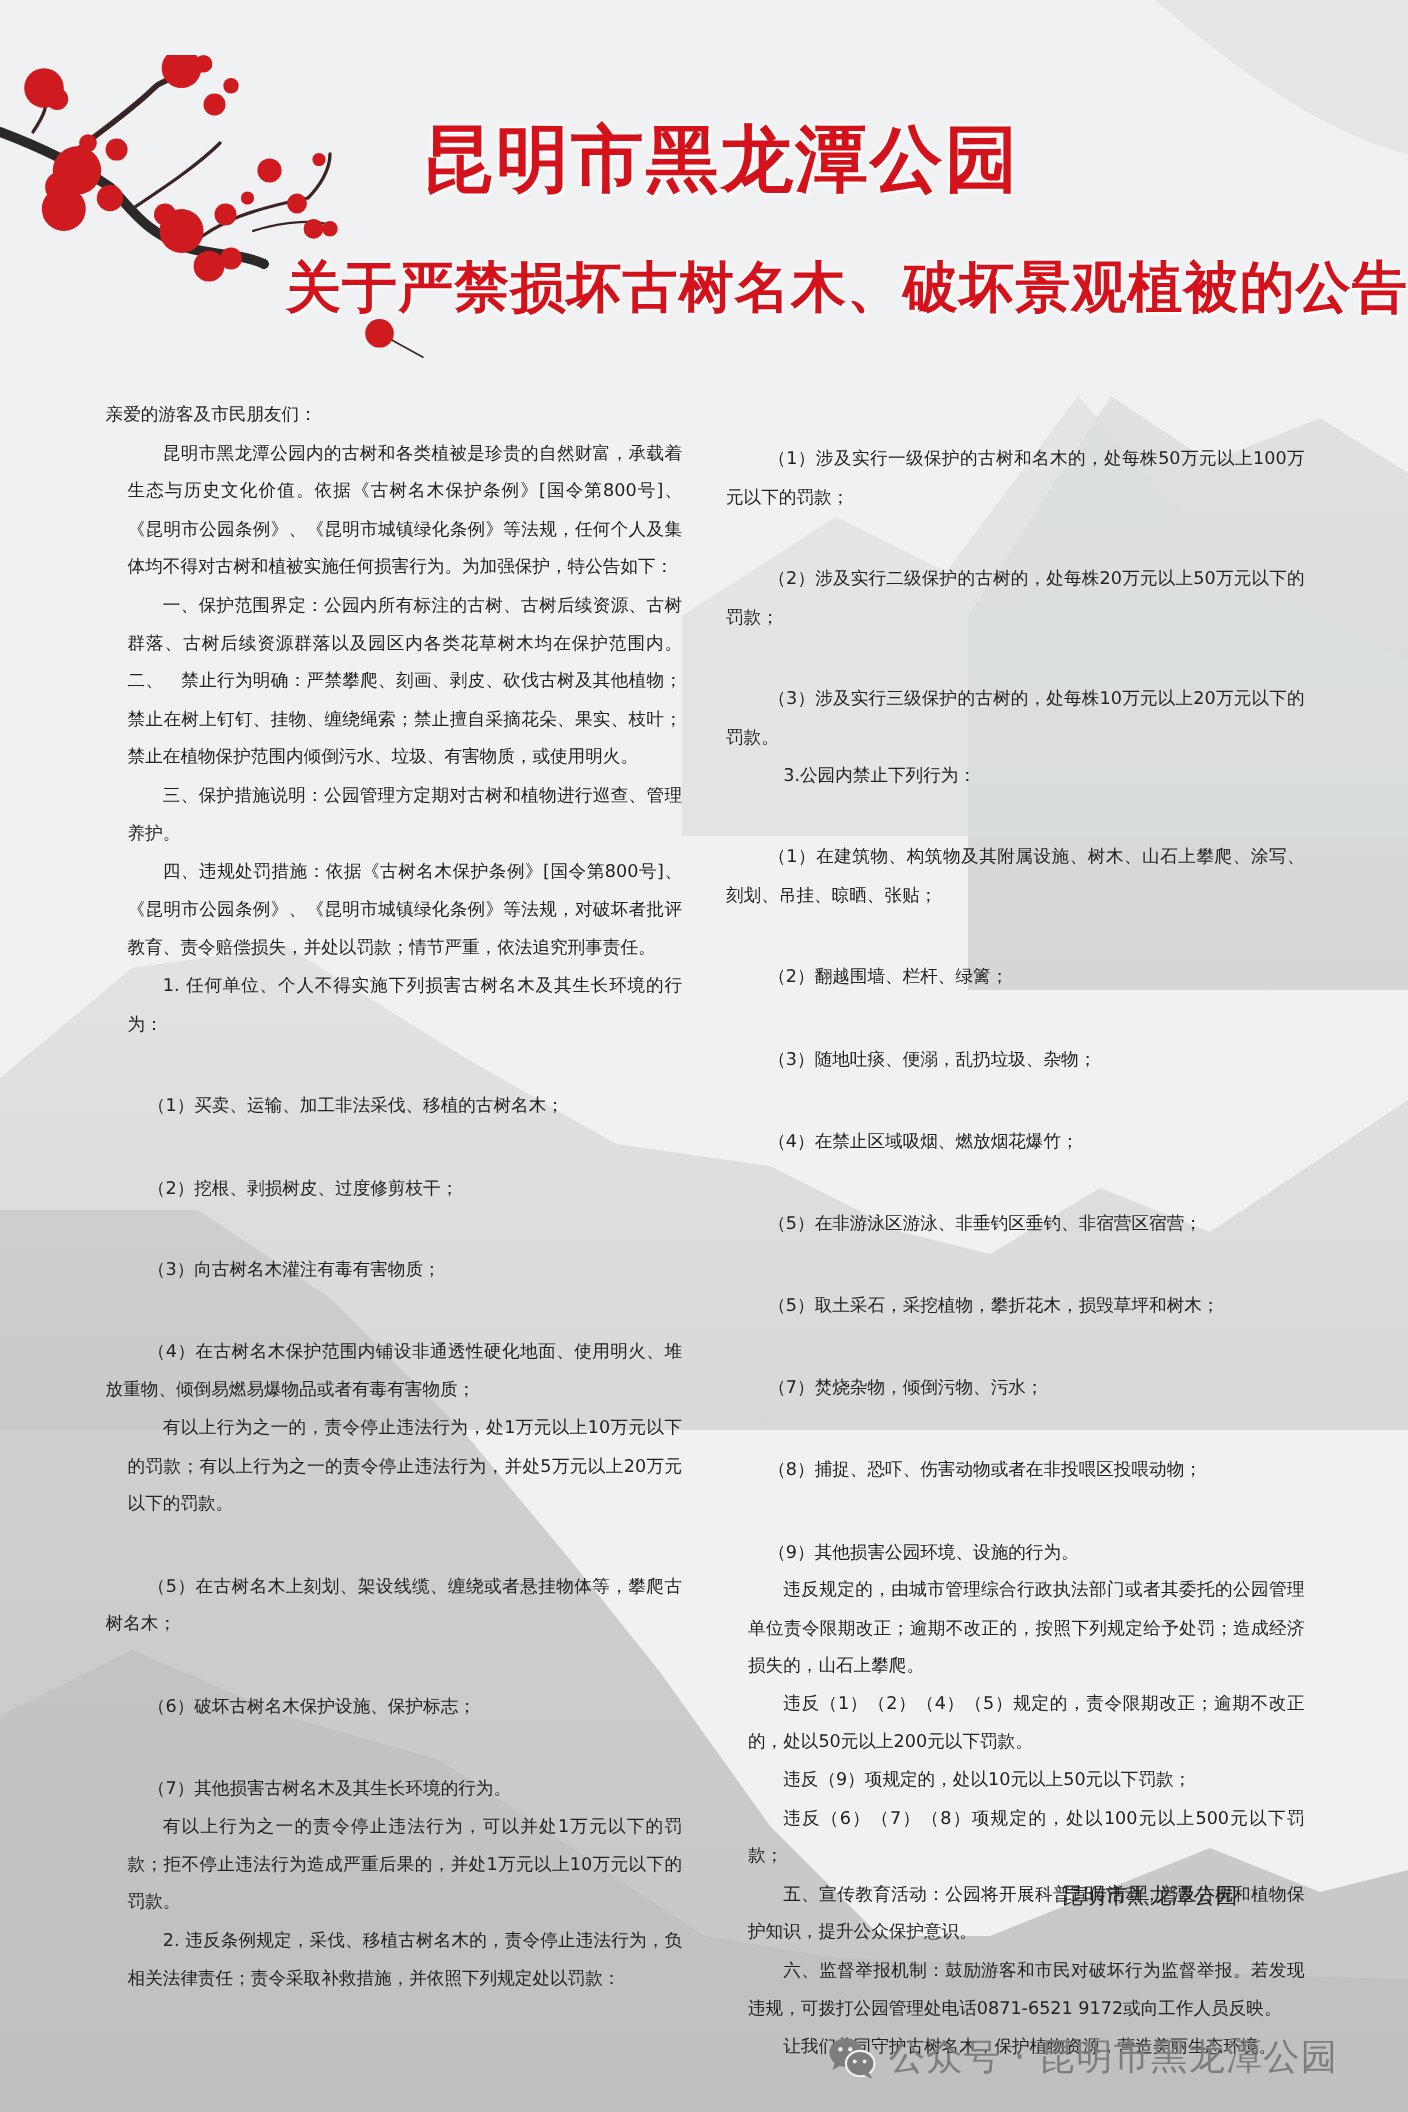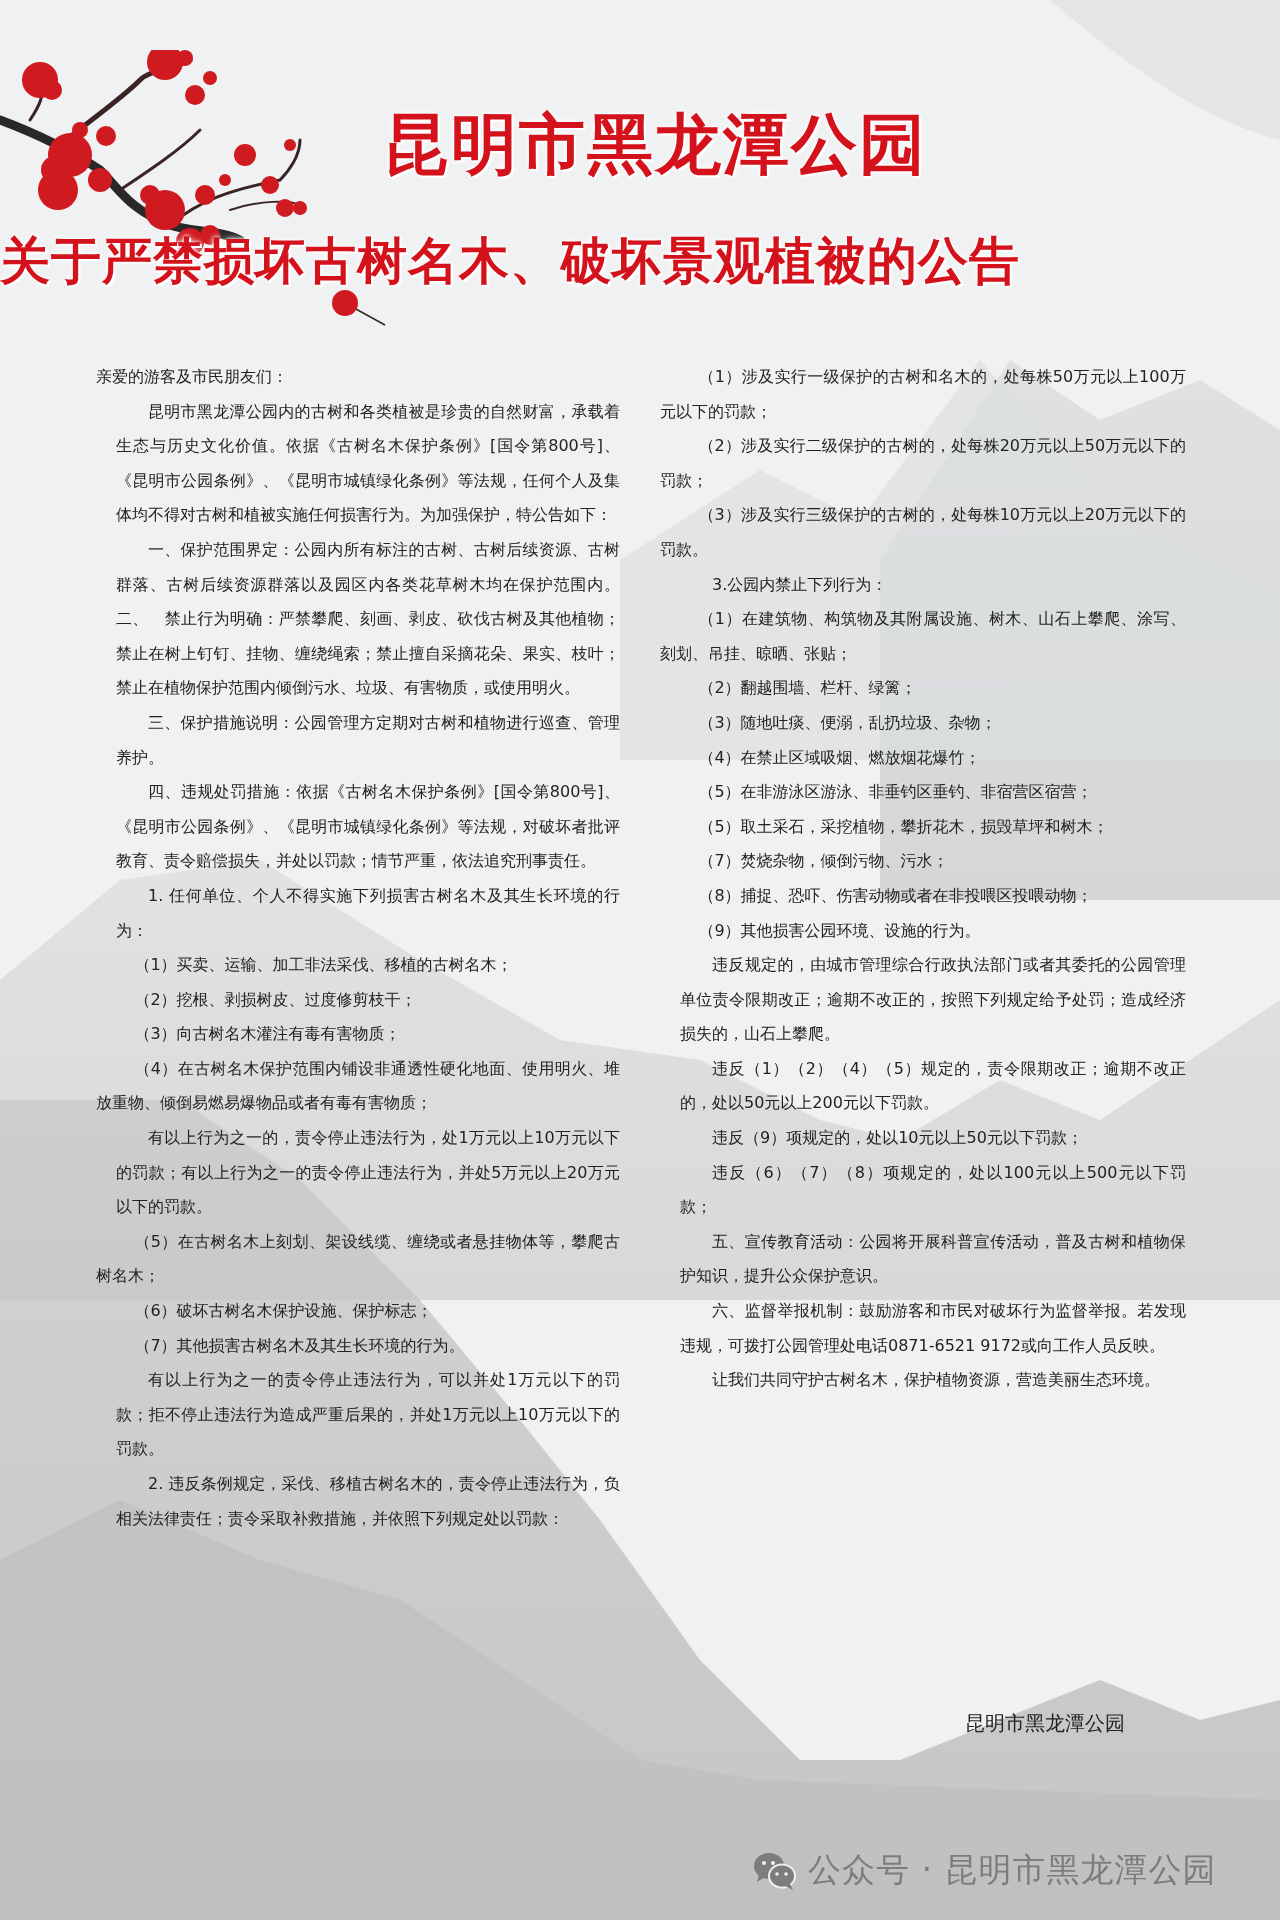--- a/index.html
+++ b/index.html
@@ -11,37 +11,37 @@
   }
   .bg { position: absolute; inset: 0; z-index: 0; }
   .title-main {
     position: absolute; left: 0; right: 0; top: 100px; text-align: center;
     font-family: "DejaVu Serif", "Liberation Serif", serif;
     font-weight: bold; font-size: 66px; letter-spacing: 2px; color: #d4121b;
     text-shadow: 0 0 6px #ffffff, 0 0 3px #ffffff, 2px 2px 0 #ffffff;
     z-index: 3; padding-left: 30px;
   }
   .title-sub {
-    position: absolute; left: 0; right: 0; top: 228px; text-align: left;
+    position: absolute; left: 0; right: 0; top: 228px; text-align: right;
     font-family: "DejaVu Serif", "Liberation Serif", serif;
     font-weight: bold; font-size: 50px; letter-spacing: 1px; color: #d4121b;
     text-shadow: 0 0 6px #ffffff, 0 0 3px #ffffff, 2px 2px 0 #ffffff;
     z-index: 3;
   }
   .plum { position: absolute; left: 0; top: 50px; z-index: 2; }
   .col {
     position: absolute; top: 360px; z-index: 3;
     font-size: 16px; line-height: 34.6px; color: #222;
     text-align: justify;
   }
   .col.left { left: 96px; width: 524px; }
   .col.right { left: 660px; width: 526px; }
   .col p { margin: 0; }
   .col p.ind { text-indent: 2em; margin-left: 20px; }
-  .col p.ind3 { text-indent: 2.4em; }
+  .col p.ind3 { text-indent: 2.4em; margin-top: 40px; }
   .signature {
     position: absolute; left: 965px; top: 1710px; z-index: 3;
     font-size: 20px; color: #222;
   }
   .watermark {
     position: absolute; left: 752px; top: 1848px; z-index: 3;
     display: flex; align-items: center; gap: 10px;
     font-size: 33px; color: #7d7d7d; letter-spacing: 1px;
   }
   .wm-icon { width: 46px; height: 40px; display: inline-block; }

